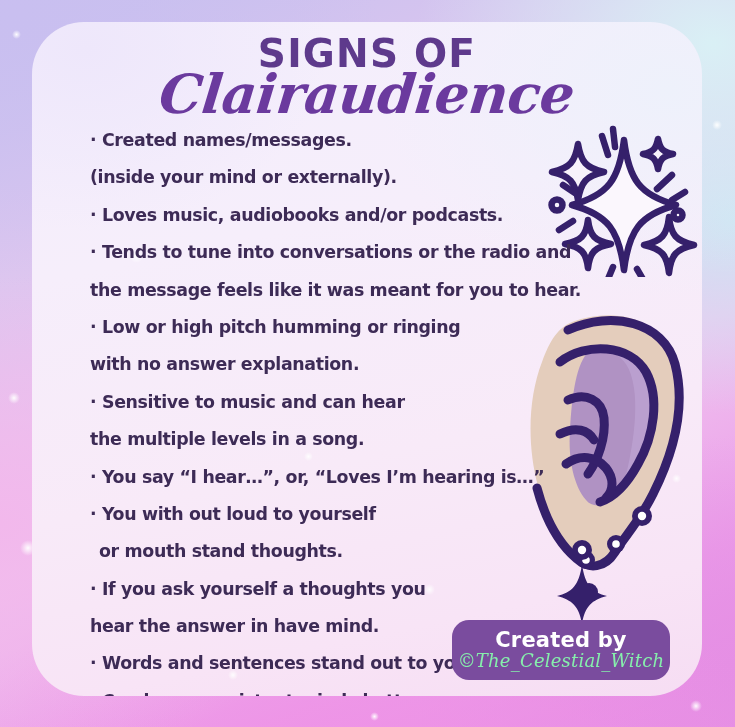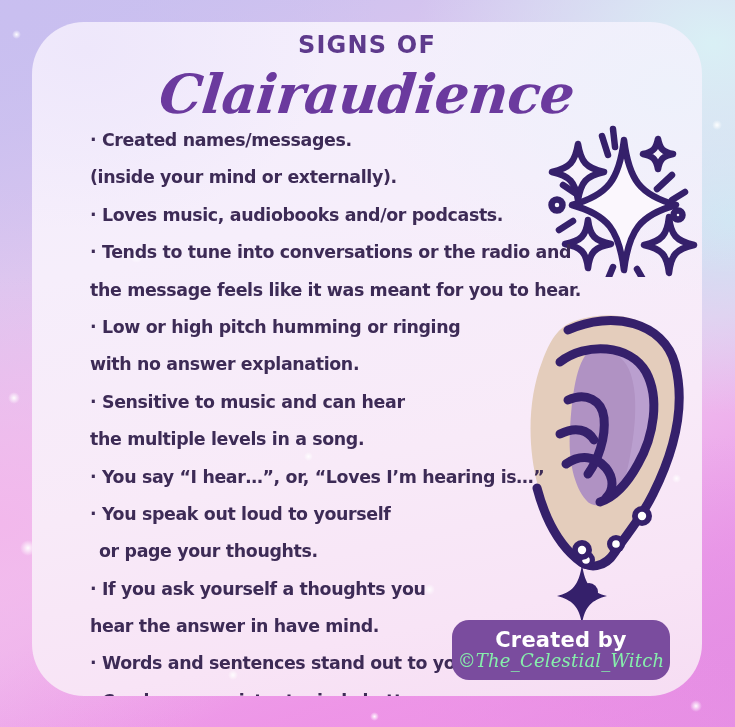--- a/index.html
+++ b/index.html
@@ -62,21 +62,21 @@
     pointer-events: none;
   }
 
   
   .title-kicker {
     position: absolute;
     left: 0;
     right: 0;
     top: 9px;
     text-align: center;
-    font-size: 24px;
+    font-size: 39px;
     font-weight: 700;
     letter-spacing: 1.2px;
     color: #5e3a8c;
     font-family: "DejaVu Sans", sans-serif;
   }
   .title-script {
     position: absolute;
     left: 0;
     right: 0;
     top: 40px;
@@ -265,22 +265,22 @@
       <div class="line">· Created names/messages.</div>
       <div class="line cont">(inside your mind or externally).</div>
       <div class="line">· Loves music, audiobooks and/or podcasts.</div>
       <div class="line">· Tends to tune into conversations or the radio and</div>
       <div class="line cont">the message feels like it was meant for you to hear.</div>
       <div class="line">· Low or high pitch humming or ringing</div>
       <div class="line cont">with no answer explanation.</div>
       <div class="line">· Sensitive to music and can hear</div>
       <div class="line cont">the multiple levels in a song.</div>
       <div class="line">· You say “I hear…”, or, “Loves I’m hearing is…”</div>
-      <div class="line">· You speak out loud to yourself</div>
-      <div class="line indent"> or page your thoughts.</div>
+      <div class="line">· You with out loud to yourself</div>
+      <div class="line indent"> or mouth stand thoughts.</div>
       <div class="line">· If you ask yourself a thoughts you</div>
       <div class="line cont">hear the answer in have mind.</div>
       <div class="line">· Words and sentences stand out to you on a page.</div>
       <div class="line">· Can have consistent mind chatter</div>
 
     </div>
 
     <div class="badge">
       <div class="badge-top">Created by</div>
       <div class="badge-handle">©The_Celestial_Witch</div>

